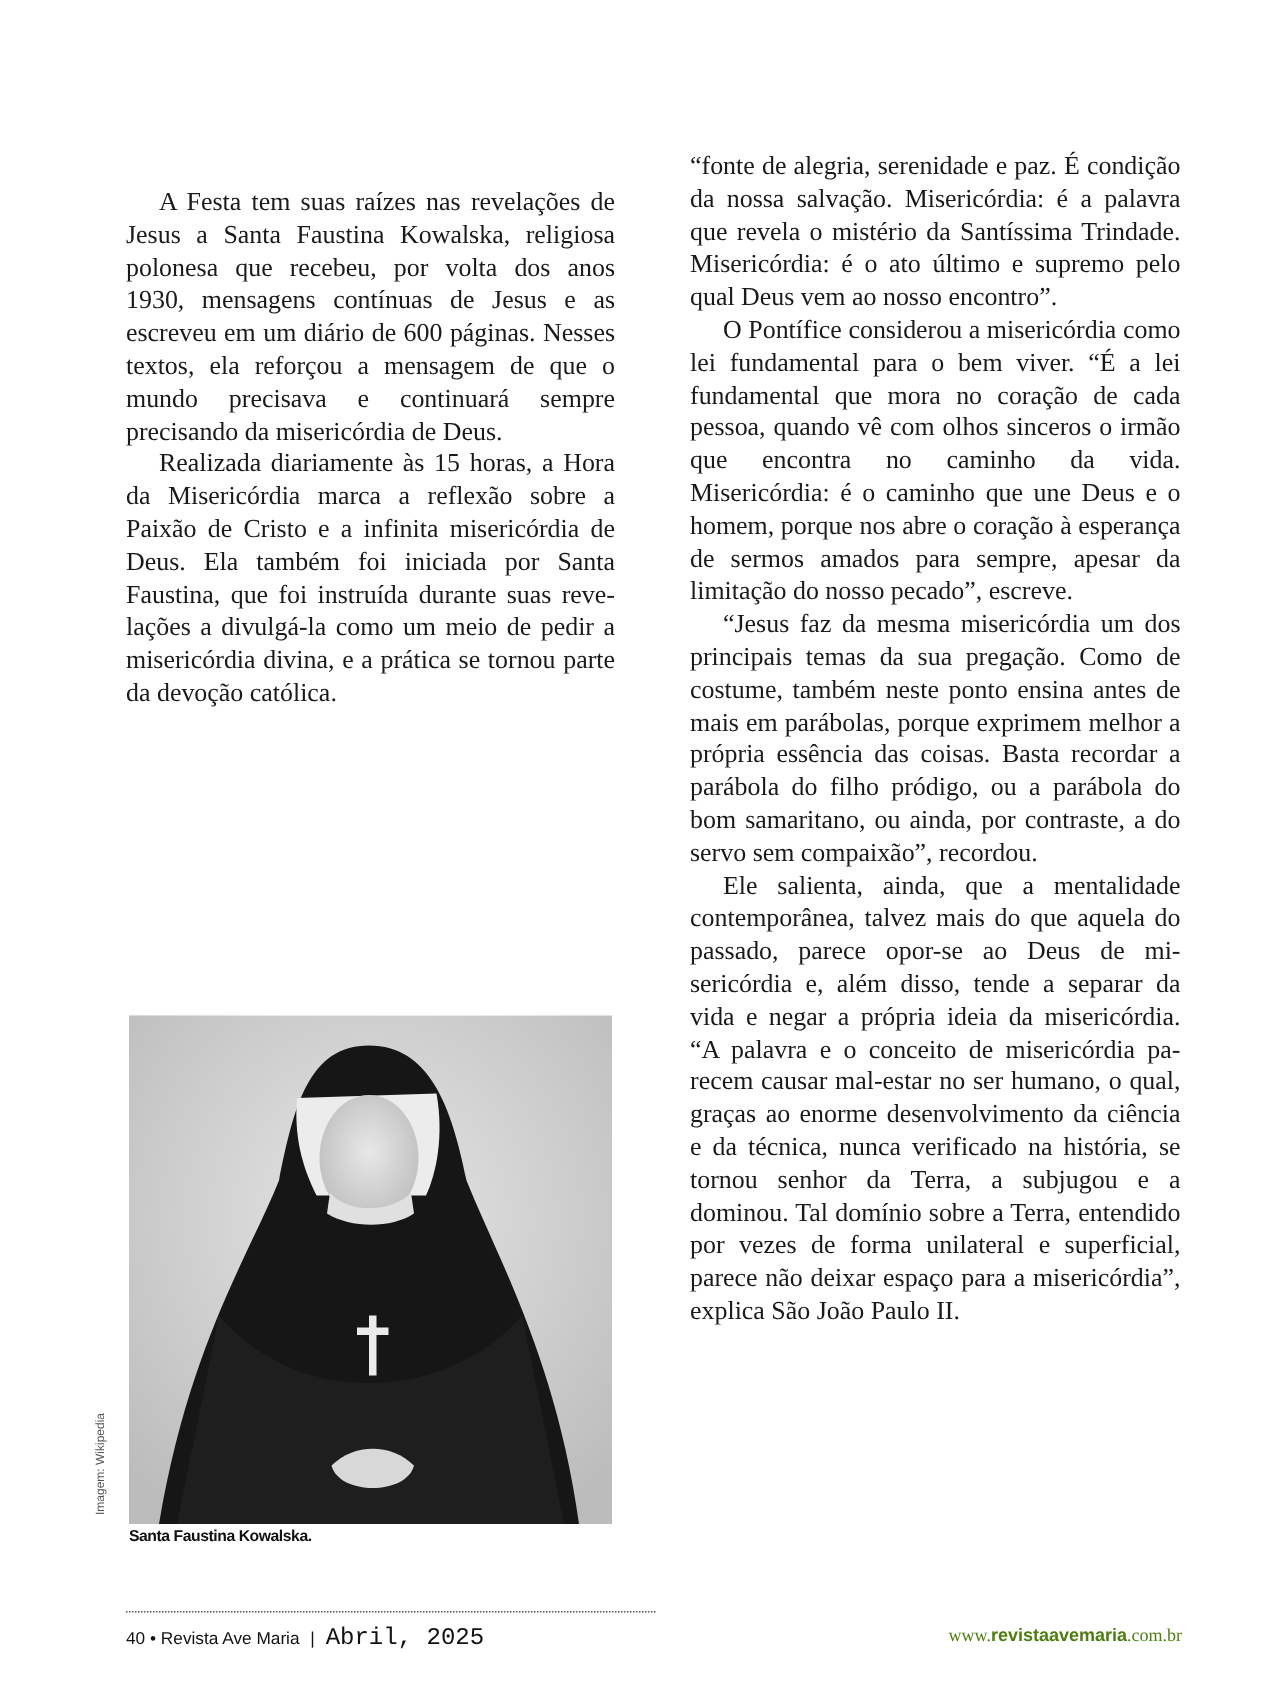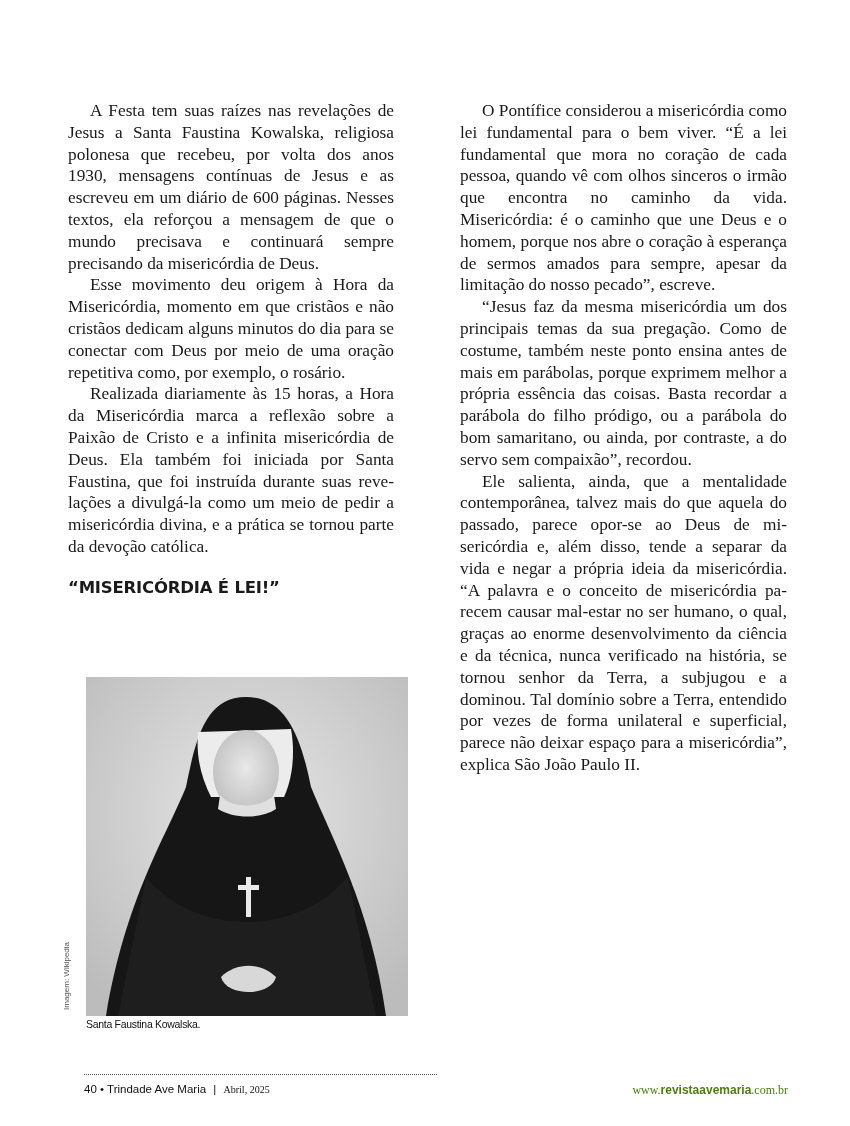--- a/index.html
+++ b/index.html
@@ -1,42 +1,40 @@
 <!DOCTYPE html>
 <html><head>
 <meta charset="utf-8">
 <style>
   html, body { margin:0; padding:0; }
   body { width:850px; height:1126px; background:#ffffff; position:relative; overflow:hidden; color:#1a1a1a; }
   .col { position:absolute; top:100px; font-family:"Liberation Serif", "DejaVu Serif", serif; font-size:17.3px; line-height:21.8px; text-align:justify; hyphens:manual; }
-  .col-left { left:68px; width:326px; }
+  .col-left { left:84px; width:326px;margin-top:24px; }
   .col-right { left:460px; width:327px; }
   .col p { margin:0; text-indent:22px; }
   .col p.noindent { text-indent:0; }
   .subhead { font-family:"DejaVu Sans", "Liberation Sans", sans-serif; font-weight:bold; font-size:16.5px; line-height:21px; margin:19px 0 0 0; letter-spacing:-0.2px; }
   .photo { position:absolute; left:86px; top:677px; width:322px; height:339px; overflow:hidden; background:linear-gradient(90deg,#bdbdbd 0%,#dcdcdc 30%,#e2e2e2 60%,#cfcfcf 100%); }
   .photo svg { display:block; }
   .credit { position:absolute; left:62px; top:945px; width:70px; height:12px; transform:rotate(-90deg); transform-origin:left top; font-family:"Liberation Sans", sans-serif; font-size:8px; color:#555; white-space:nowrap; top:1010px; }
-  .caption { position:absolute; left:86px; top:1018px; font-family:"Liberation Sans", sans-serif; font-weight:normal; font-size:10.5px; color:#111; letter-spacing:-0.3px; }
+  .caption { position:absolute; left:86px; top:1018px; font-family:"Liberation Sans", sans-serif; font-weight:bold; font-size:10.5px; color:#111; letter-spacing:-0.3px; }
   .footer-rule { position:absolute; left:84px; top:1074px; width:353px; border-top:1px dotted #555; }
   .footer-left { position:absolute; left:84px; top:1083px; font-family:"Liberation Sans", sans-serif; font-size:11.5px; color:#111; }
   .footer-left .pg { font-weight:normal; }
   .footer-left .sep { margin:0 4px; }
-  .footer-left .date { font-family:Liberation Serif, serif; font-size:10px; }
+  .footer-left .date { font-family:Liberation Mono, monospace; font-size:16px; }
   .footer-right { position:absolute; right:62px; top:1083px; font-family:"Liberation Serif", serif; font-size:12px; color:#4d7c0f; }
   .footer-right b { font-family:"Liberation Sans", sans-serif; font-size:12px; }
 </style>
 </head>
 <body>
 
 <div class="col col-left">
   <p>A Festa tem suas raízes nas revelações de Jesus a Santa Faustina Kowalska, reli­giosa polonesa que recebeu, por volta dos anos 1930, mensagens contínuas de Jesus e as escreveu em um diário de 600 páginas. Nesses textos, ela reforçou a mensagem de que o mundo precisava e continuará sempre precisando da misericórdia de Deus.</p>
-  <p>Esse movimento deu origem à Hora da Misericórdia, momento em que cristãos e não cristãos dedicam alguns minutos do dia para se conectar com Deus por meio de uma ora­ção repetitiva como, por exemplo, o rosário.</p>
   <p>Realizada diariamente às 15 horas, a Hora da Misericórdia marca a reflexão sobre a Paixão de Cristo e a infinita misericórdia de Deus. Ela também foi iniciada por Santa Faustina, que foi instruída durante suas reve­lações a divulgá-la como um meio de pedir a misericórdia divina, e a prática se tornou parte da devoção católica.</p>
-  <h2 class="subhead">“MISERICÓRDIA É LEI!”</h2>
 </div>
 
 <div class="photo">
   <svg width="322" height="339" viewBox="0 0 322 339">
     <defs>
       <radialGradient id="bg" cx="50%" cy="40%" r="70%">
         <stop offset="0%" stop-color="#e6e6e6"></stop>
         <stop offset="100%" stop-color="#bcbcbc"></stop>
       </radialGradient>
       <radialGradient id="face" cx="50%" cy="45%" r="60%">
@@ -53,28 +51,29 @@
     <rect x="160" y="200" width="5" height="40" fill="#eaeaea"></rect>
     <rect x="152" y="208" width="21" height="5" fill="#eaeaea"></rect>
     <path d="M135 300 C150 285 175 285 190 300 C185 320 140 320 135 300 Z" fill="#d8d8d8"></path>
   </svg>
 </div>
 
 <div class="credit">Imagem: Wikipedia</div>
 <div class="caption">Santa Faustina Kowalska.</div>
 
 <div class="col col-right">
+  <p class="noindent">“fonte de alegria, serenidade e paz. É con­dição da nossa salvação. Misericórdia: é a palavra que revela o mistério da Santíssi­ma Trindade. Misericórdia: é o ato último e supremo pelo qual Deus vem ao nosso en­contro”.</p>
   <p>O Pontífice considerou a misericórdia como lei fundamental para o bem viver. “É a lei fundamental que mora no coração de cada pessoa, quando vê com olhos sinceros o irmão que encontra no caminho da vida. Misericórdia: é o caminho que une Deus e o homem, porque nos abre o coração à espe­rança de sermos amados para sempre, apesar da limitação do nosso pecado”, escreve.</p>
   <p>“Jesus faz da mesma misericórdia um dos principais temas da sua pregação. Como de costume, também neste ponto ensina antes de mais em parábolas, porque exprimem melhor a própria essência das coisas. Basta recordar a parábola do filho pródigo, ou a parábola do bom samaritano, ou ainda, por contraste, a do servo sem compaixão”, recordou.</p>
   <p>Ele salienta, ainda, que a mentalidade contemporânea, talvez mais do que aquela do passado, parece opor-se ao Deus de mi­sericórdia e, além disso, tende a separar da vida e negar a própria ideia da misericórdia. “A palavra e o conceito de misericórdia pa­recem causar mal-estar no ser humano, o qual, graças ao enorme desenvolvimento da ciência e da técnica, nunca verificado na história, se tornou senhor da Terra, a subju­gou e a dominou. Tal domínio sobre a Terra, entendido por vezes de forma unilateral e superficial, parece não deixar espaço para a misericórdia”, explica São João Paulo II.</p>
 </div>
 
 <div class="footer-rule"></div>
 <div class="footer-left">
   <span class="pg">40</span>
   <span class="pg">•</span>
-  <span class="pg">Trindade Ave Maria</span>
+  <span class="pg">Revista Ave Maria</span>
   <span class="sep">|</span>
   <span class="date">Abril, 2025</span>
 </div>
 <div class="footer-right">
   <span>www.</span><b>revistaavemaria</b><span>.com.br</span>
 </div>
 
 </body></html>

